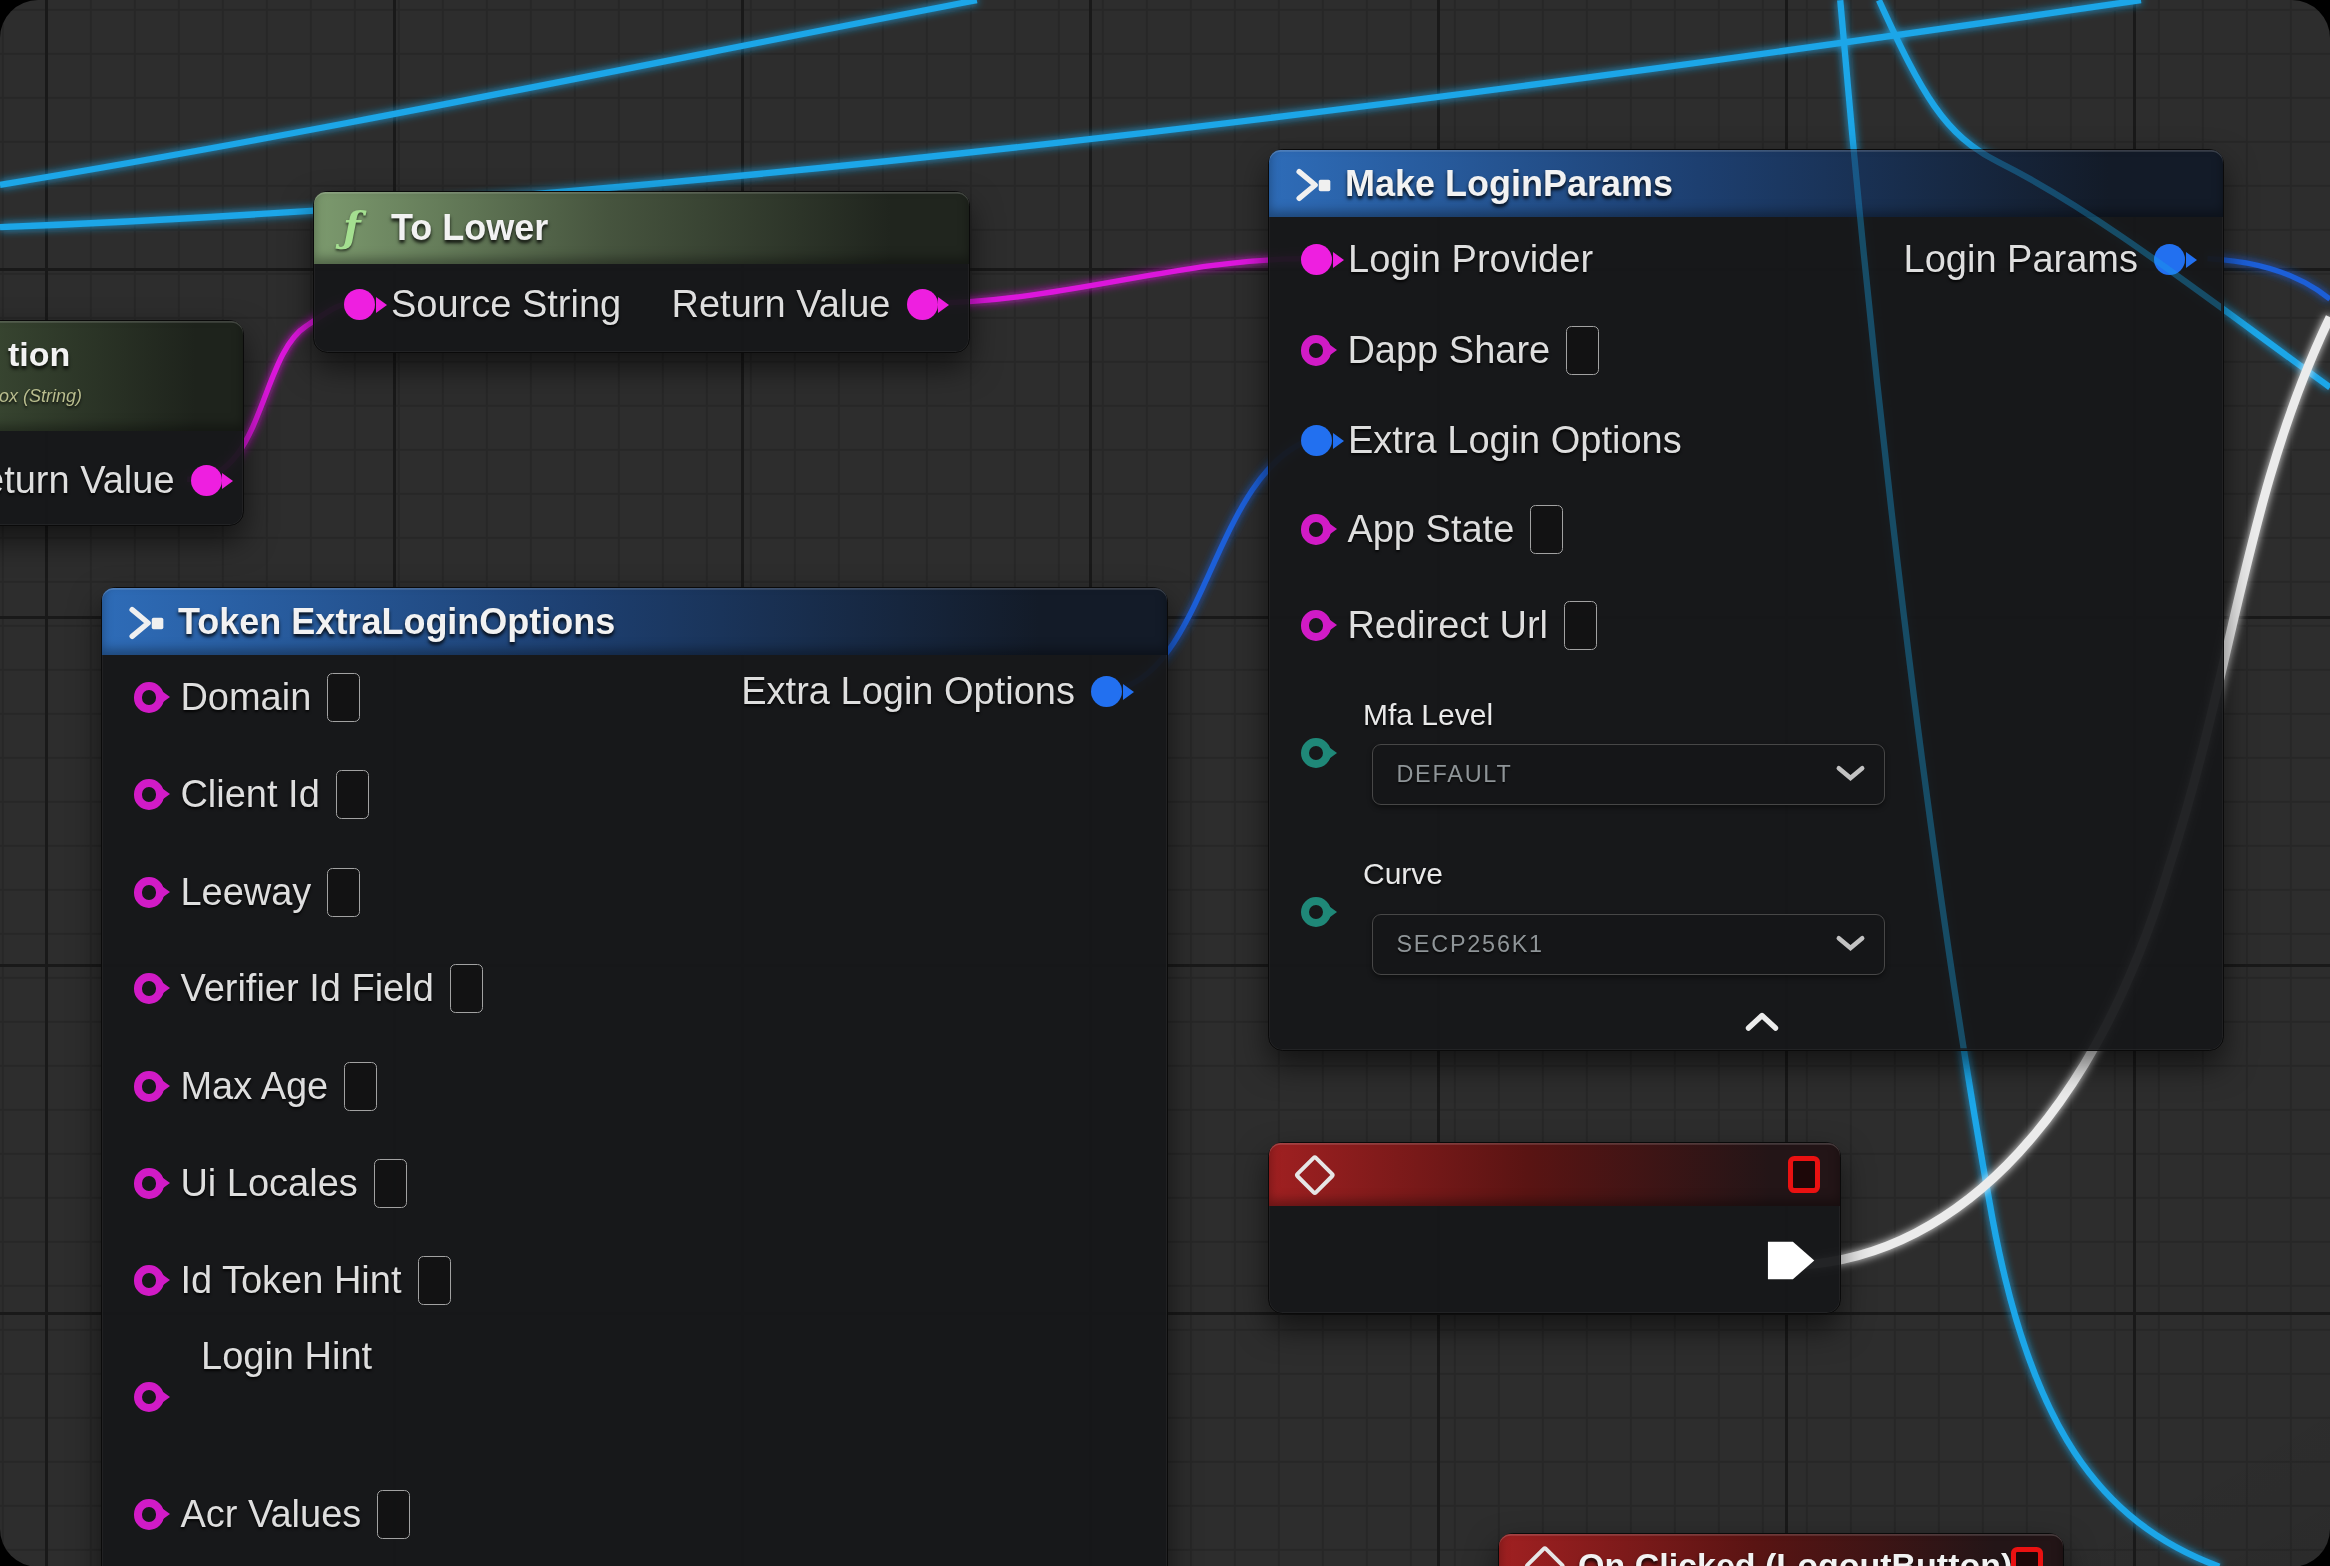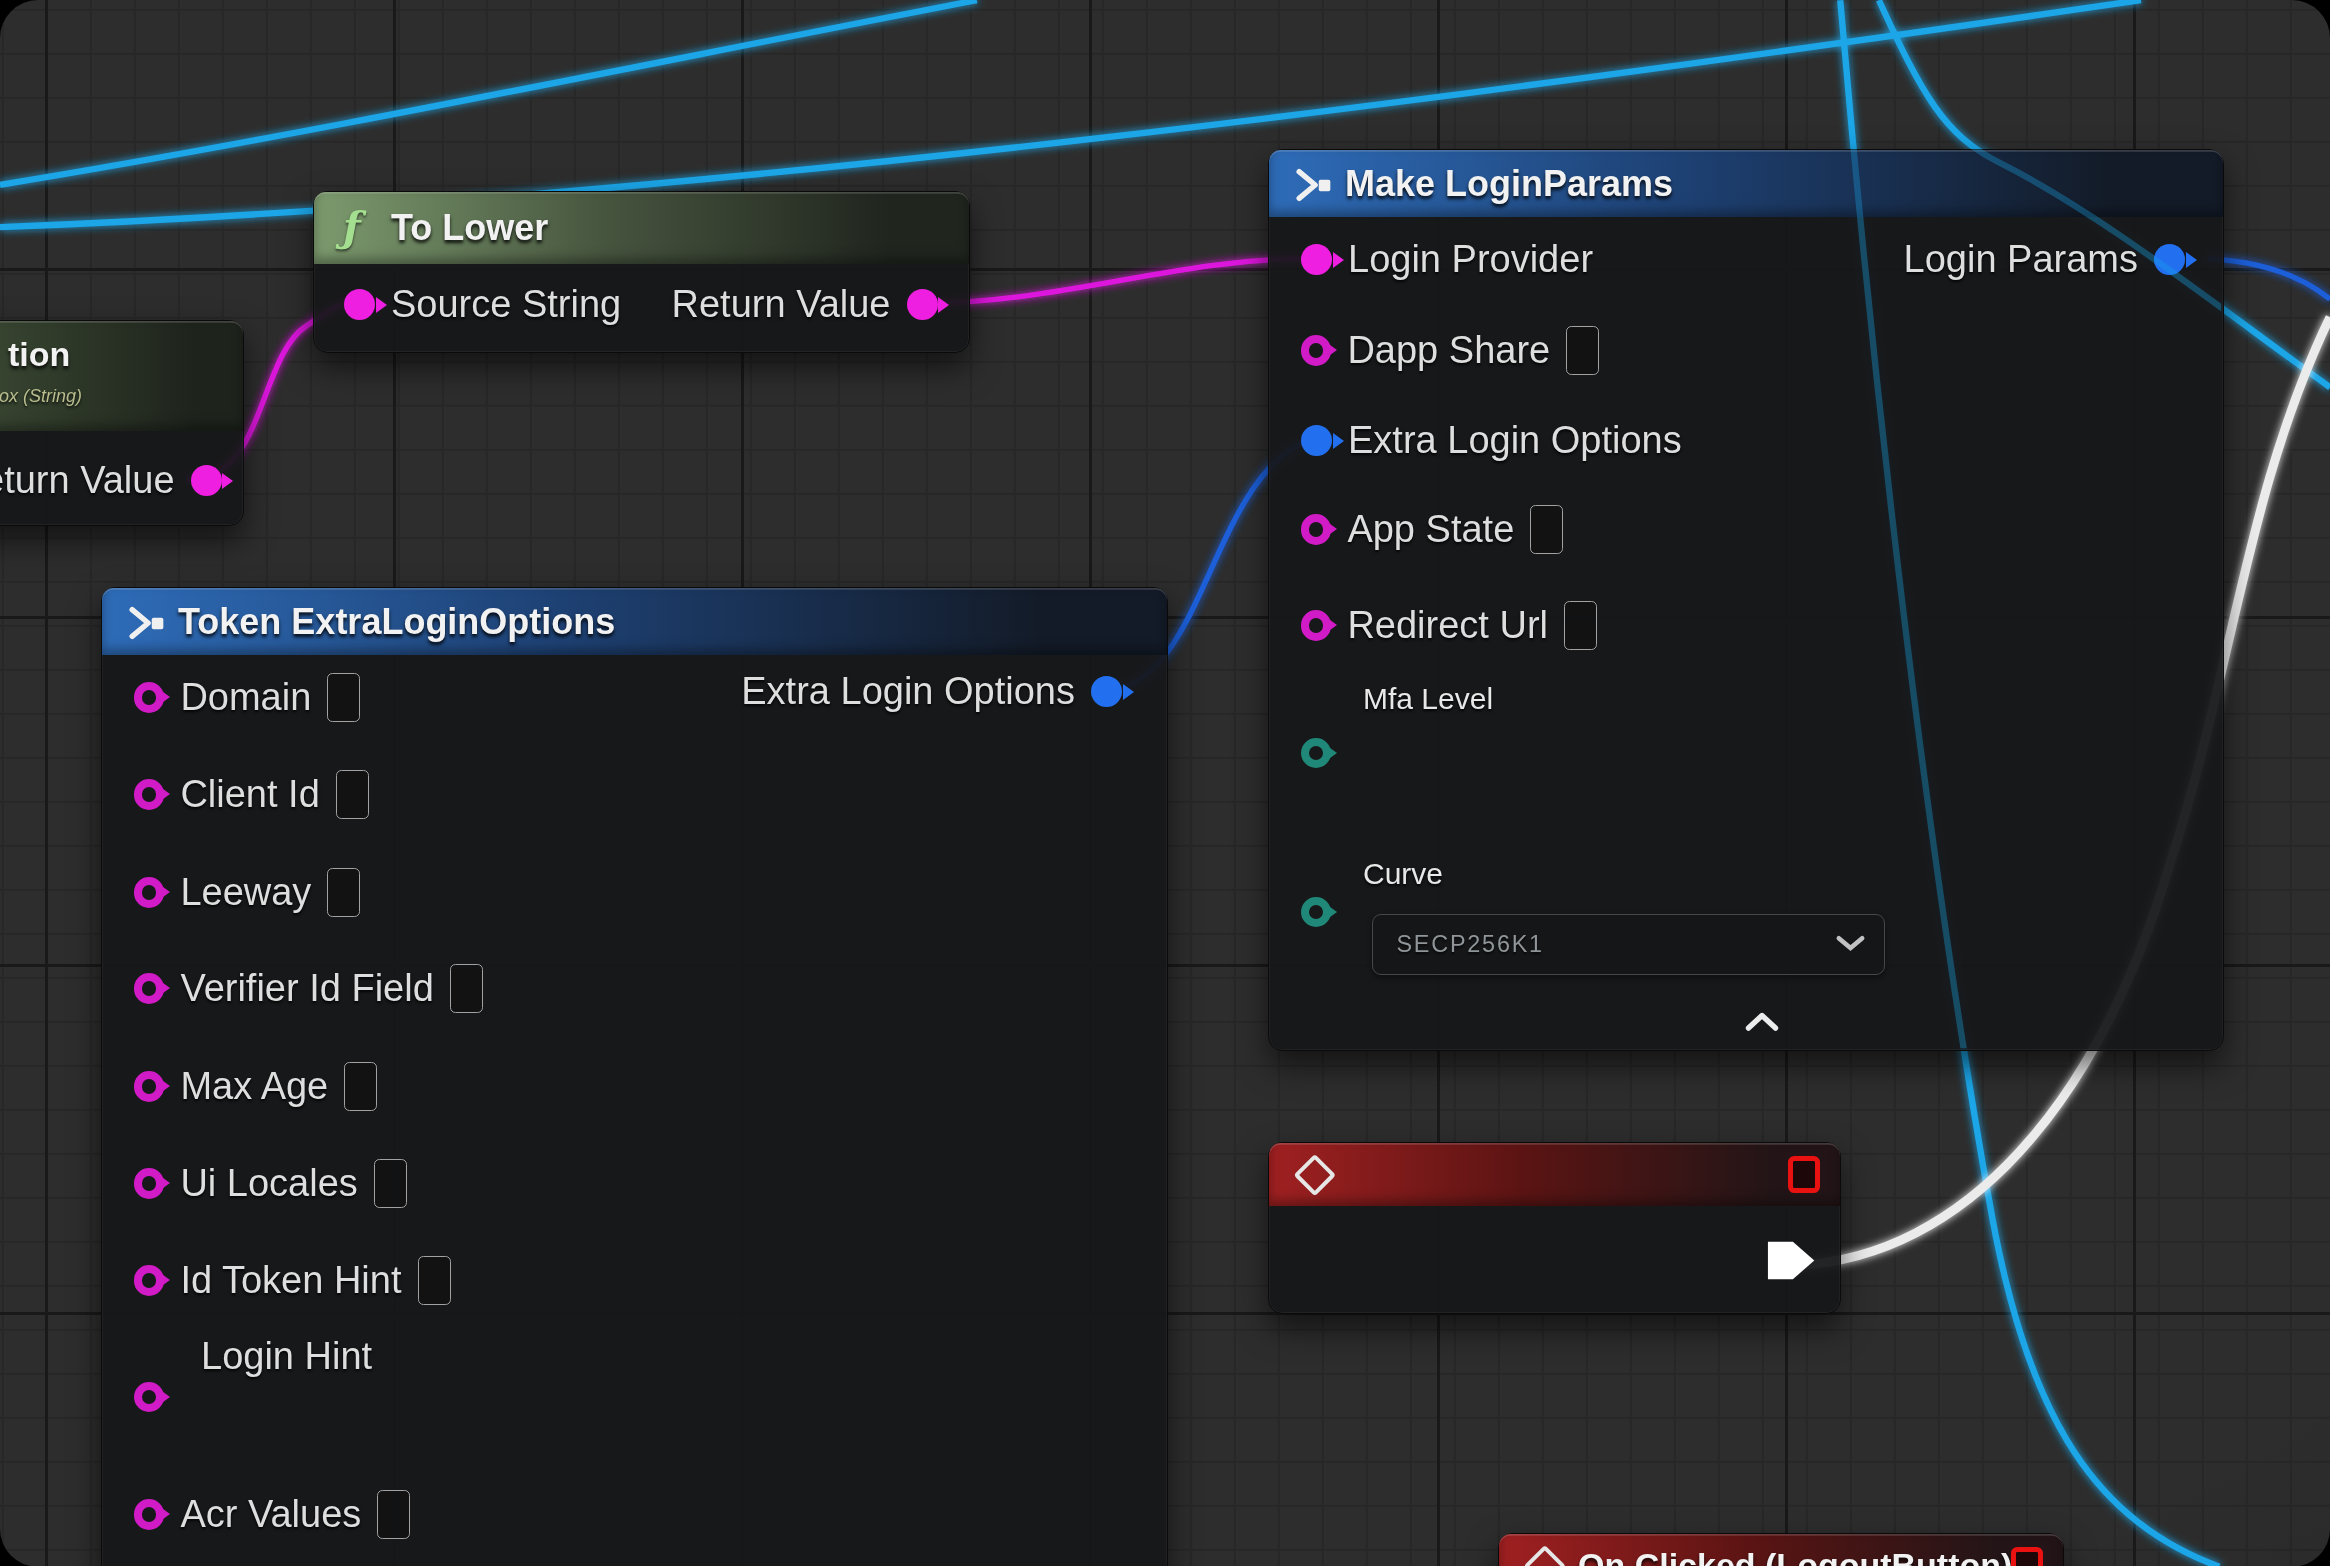--- a/index.html
+++ b/index.html
@@ -216,22 +216,28 @@
       <div class="pin hollow-magenta"></div>
       <div class="plabel" style="position:static;">App State</div>
       <div class="valbox"></div>
     </div>
     <div class="row" style="left:32px;top:452px;">
       <div class="pin hollow-magenta"></div>
       <div class="plabel" style="position:static;">Redirect Url</div>
       <div class="valbox"></div>
     </div>
 
-    <div class="enumlabel" style="left:94px;top:532px;">Mfa Level</div>
+    <div class="enumlabel" style="left:94px;top:548px;">Mfa Level</div>
     <div class="pin hollow-teal" style="position:absolute;left:32px;top:588px;"></div>
+    <div class="dropdown" style="left:103px;top:594px;">
+      <span class="dval">DEFAULT</span>
+      <svg class="chev" width="31" height="18" viewBox="0 0 34 20">
+        <path d="M4,4 L17,15 L30,4" fill="none" stroke="#c2c2c2" stroke-width="5" stroke-linecap="round"></path>
+      </svg>
+    </div>
 
     <div class="enumlabel" style="left:94px;top:707px;">Curve</div>
     <div class="pin hollow-teal" style="position:absolute;left:32px;top:747px;"></div>
     <div class="dropdown" style="left:103px;top:764px;">
       <span class="dval">SECP256K1</span>
       <svg class="chev" width="31" height="18" viewBox="0 0 34 20">
         <path d="M4,4 L17,15 L30,4" fill="none" stroke="#c2c2c2" stroke-width="5" stroke-linecap="round"></path>
       </svg>
     </div>
 

